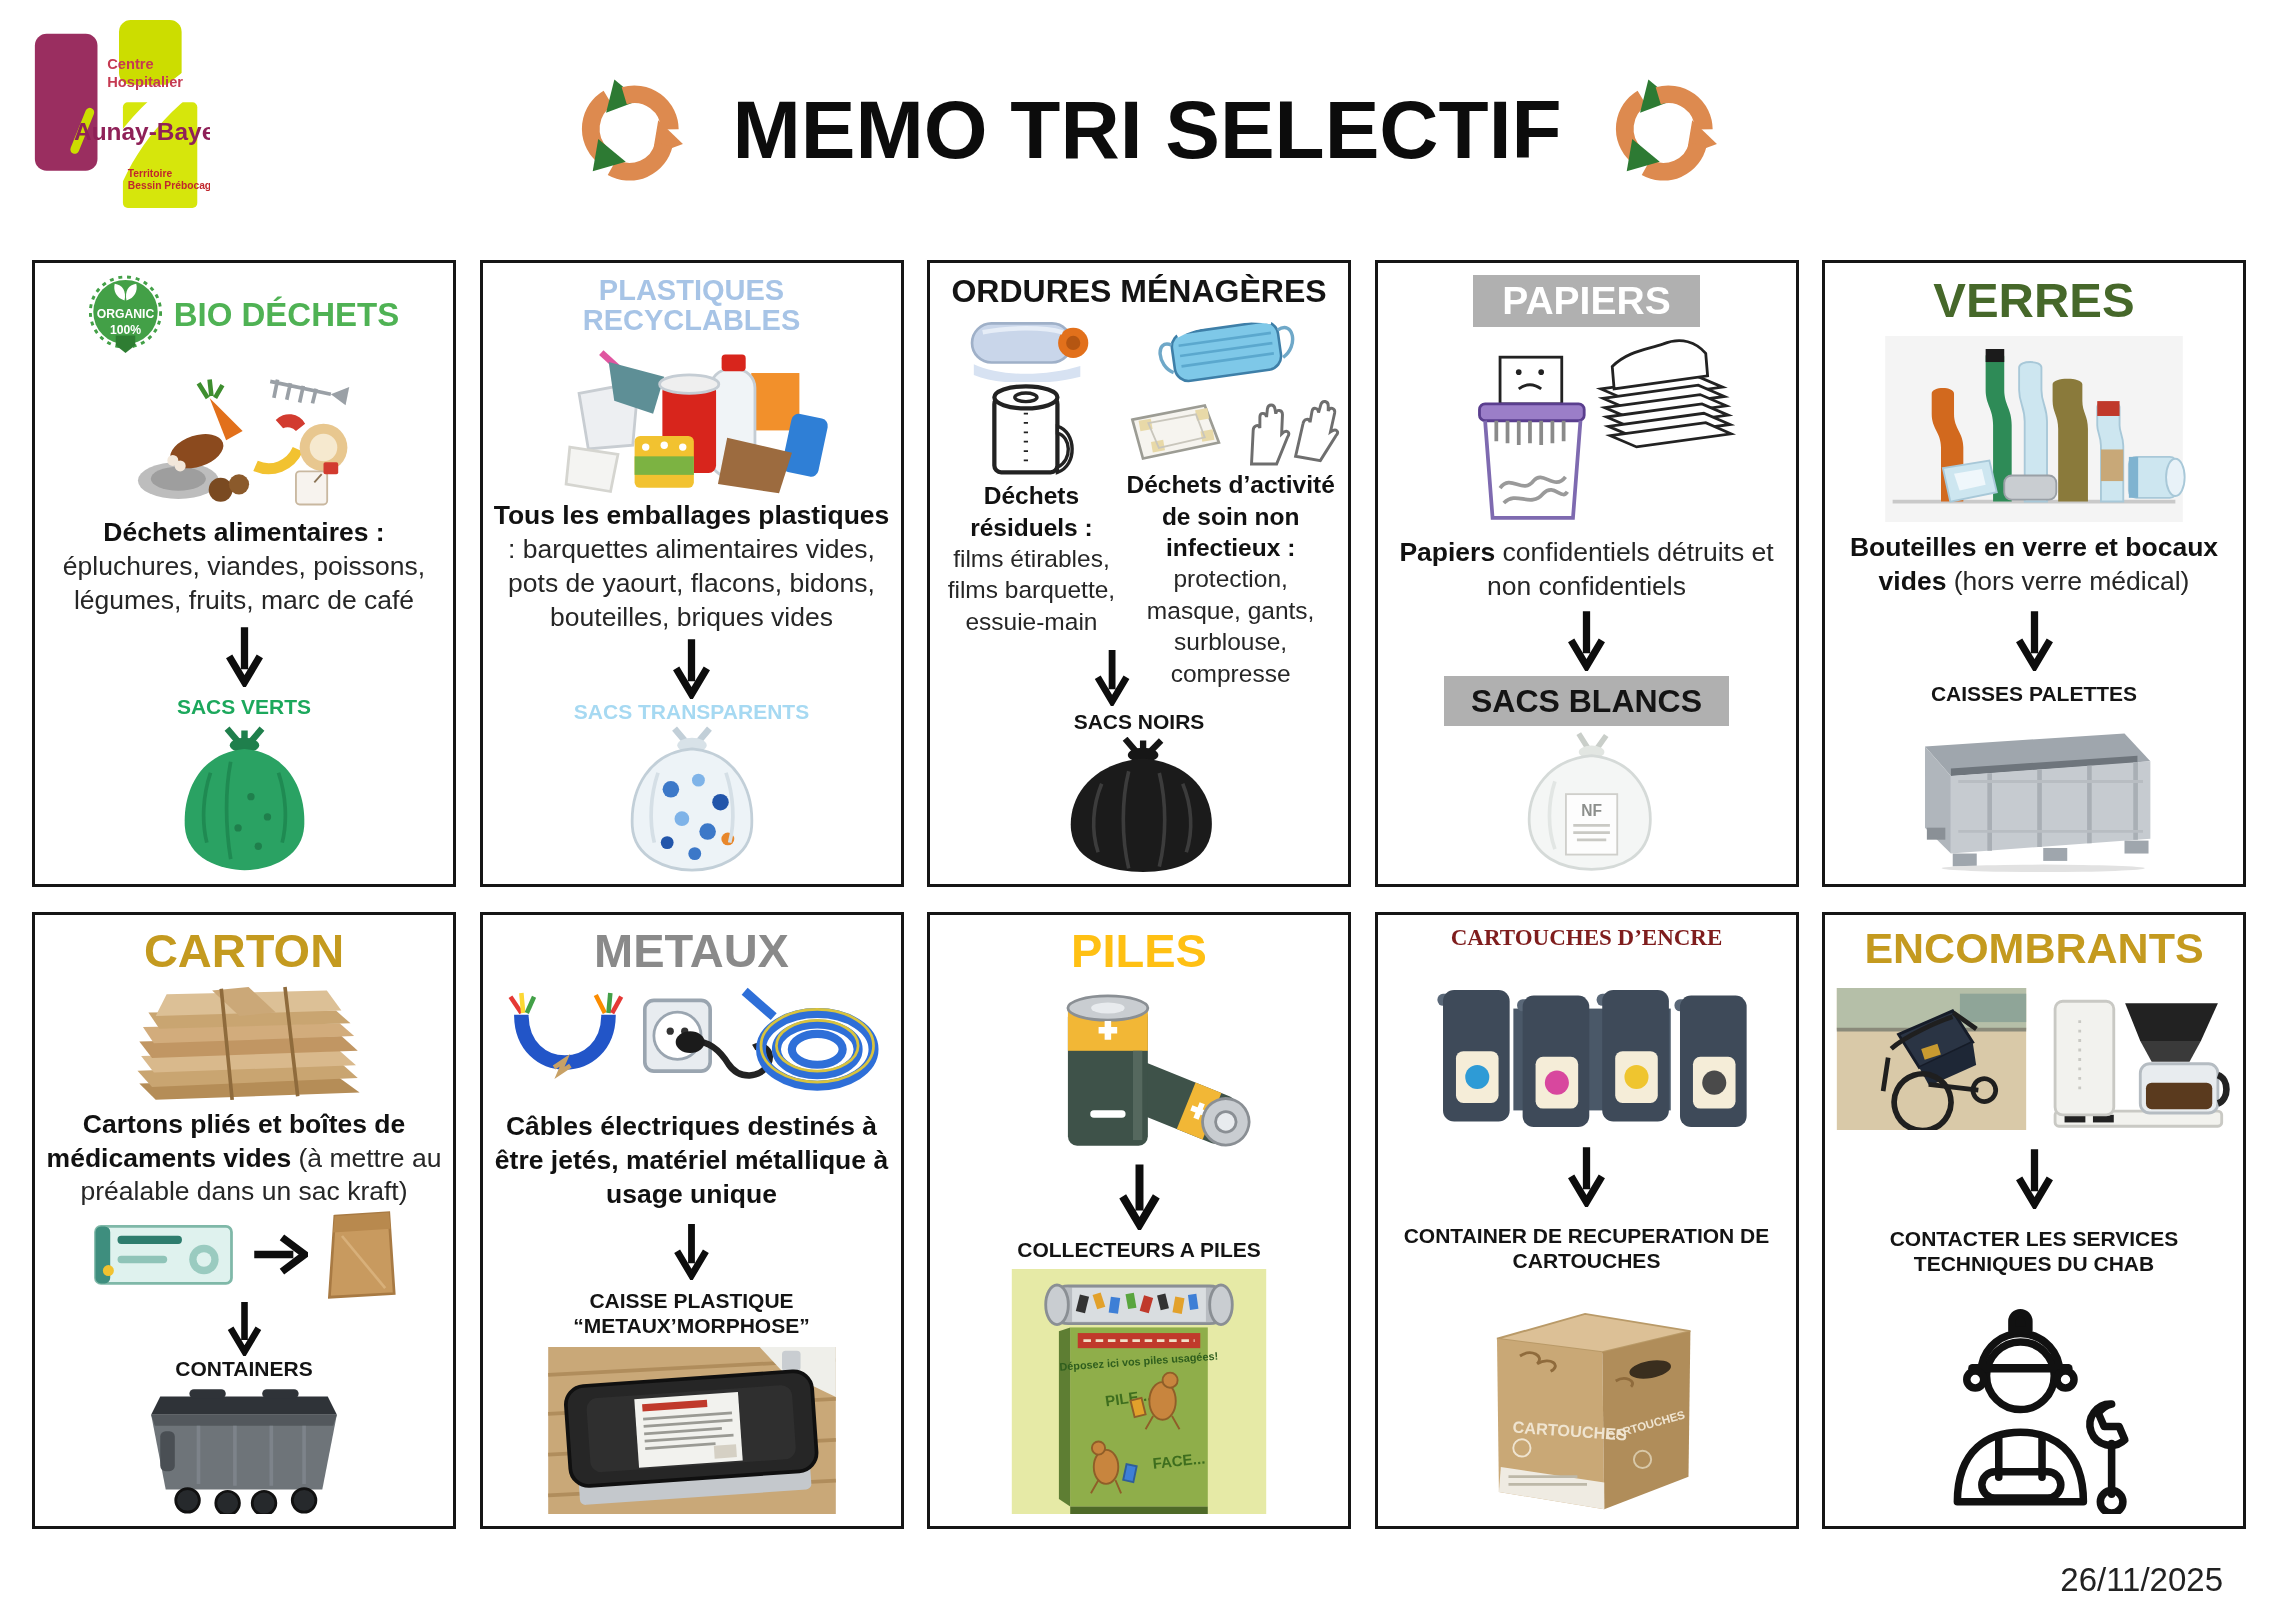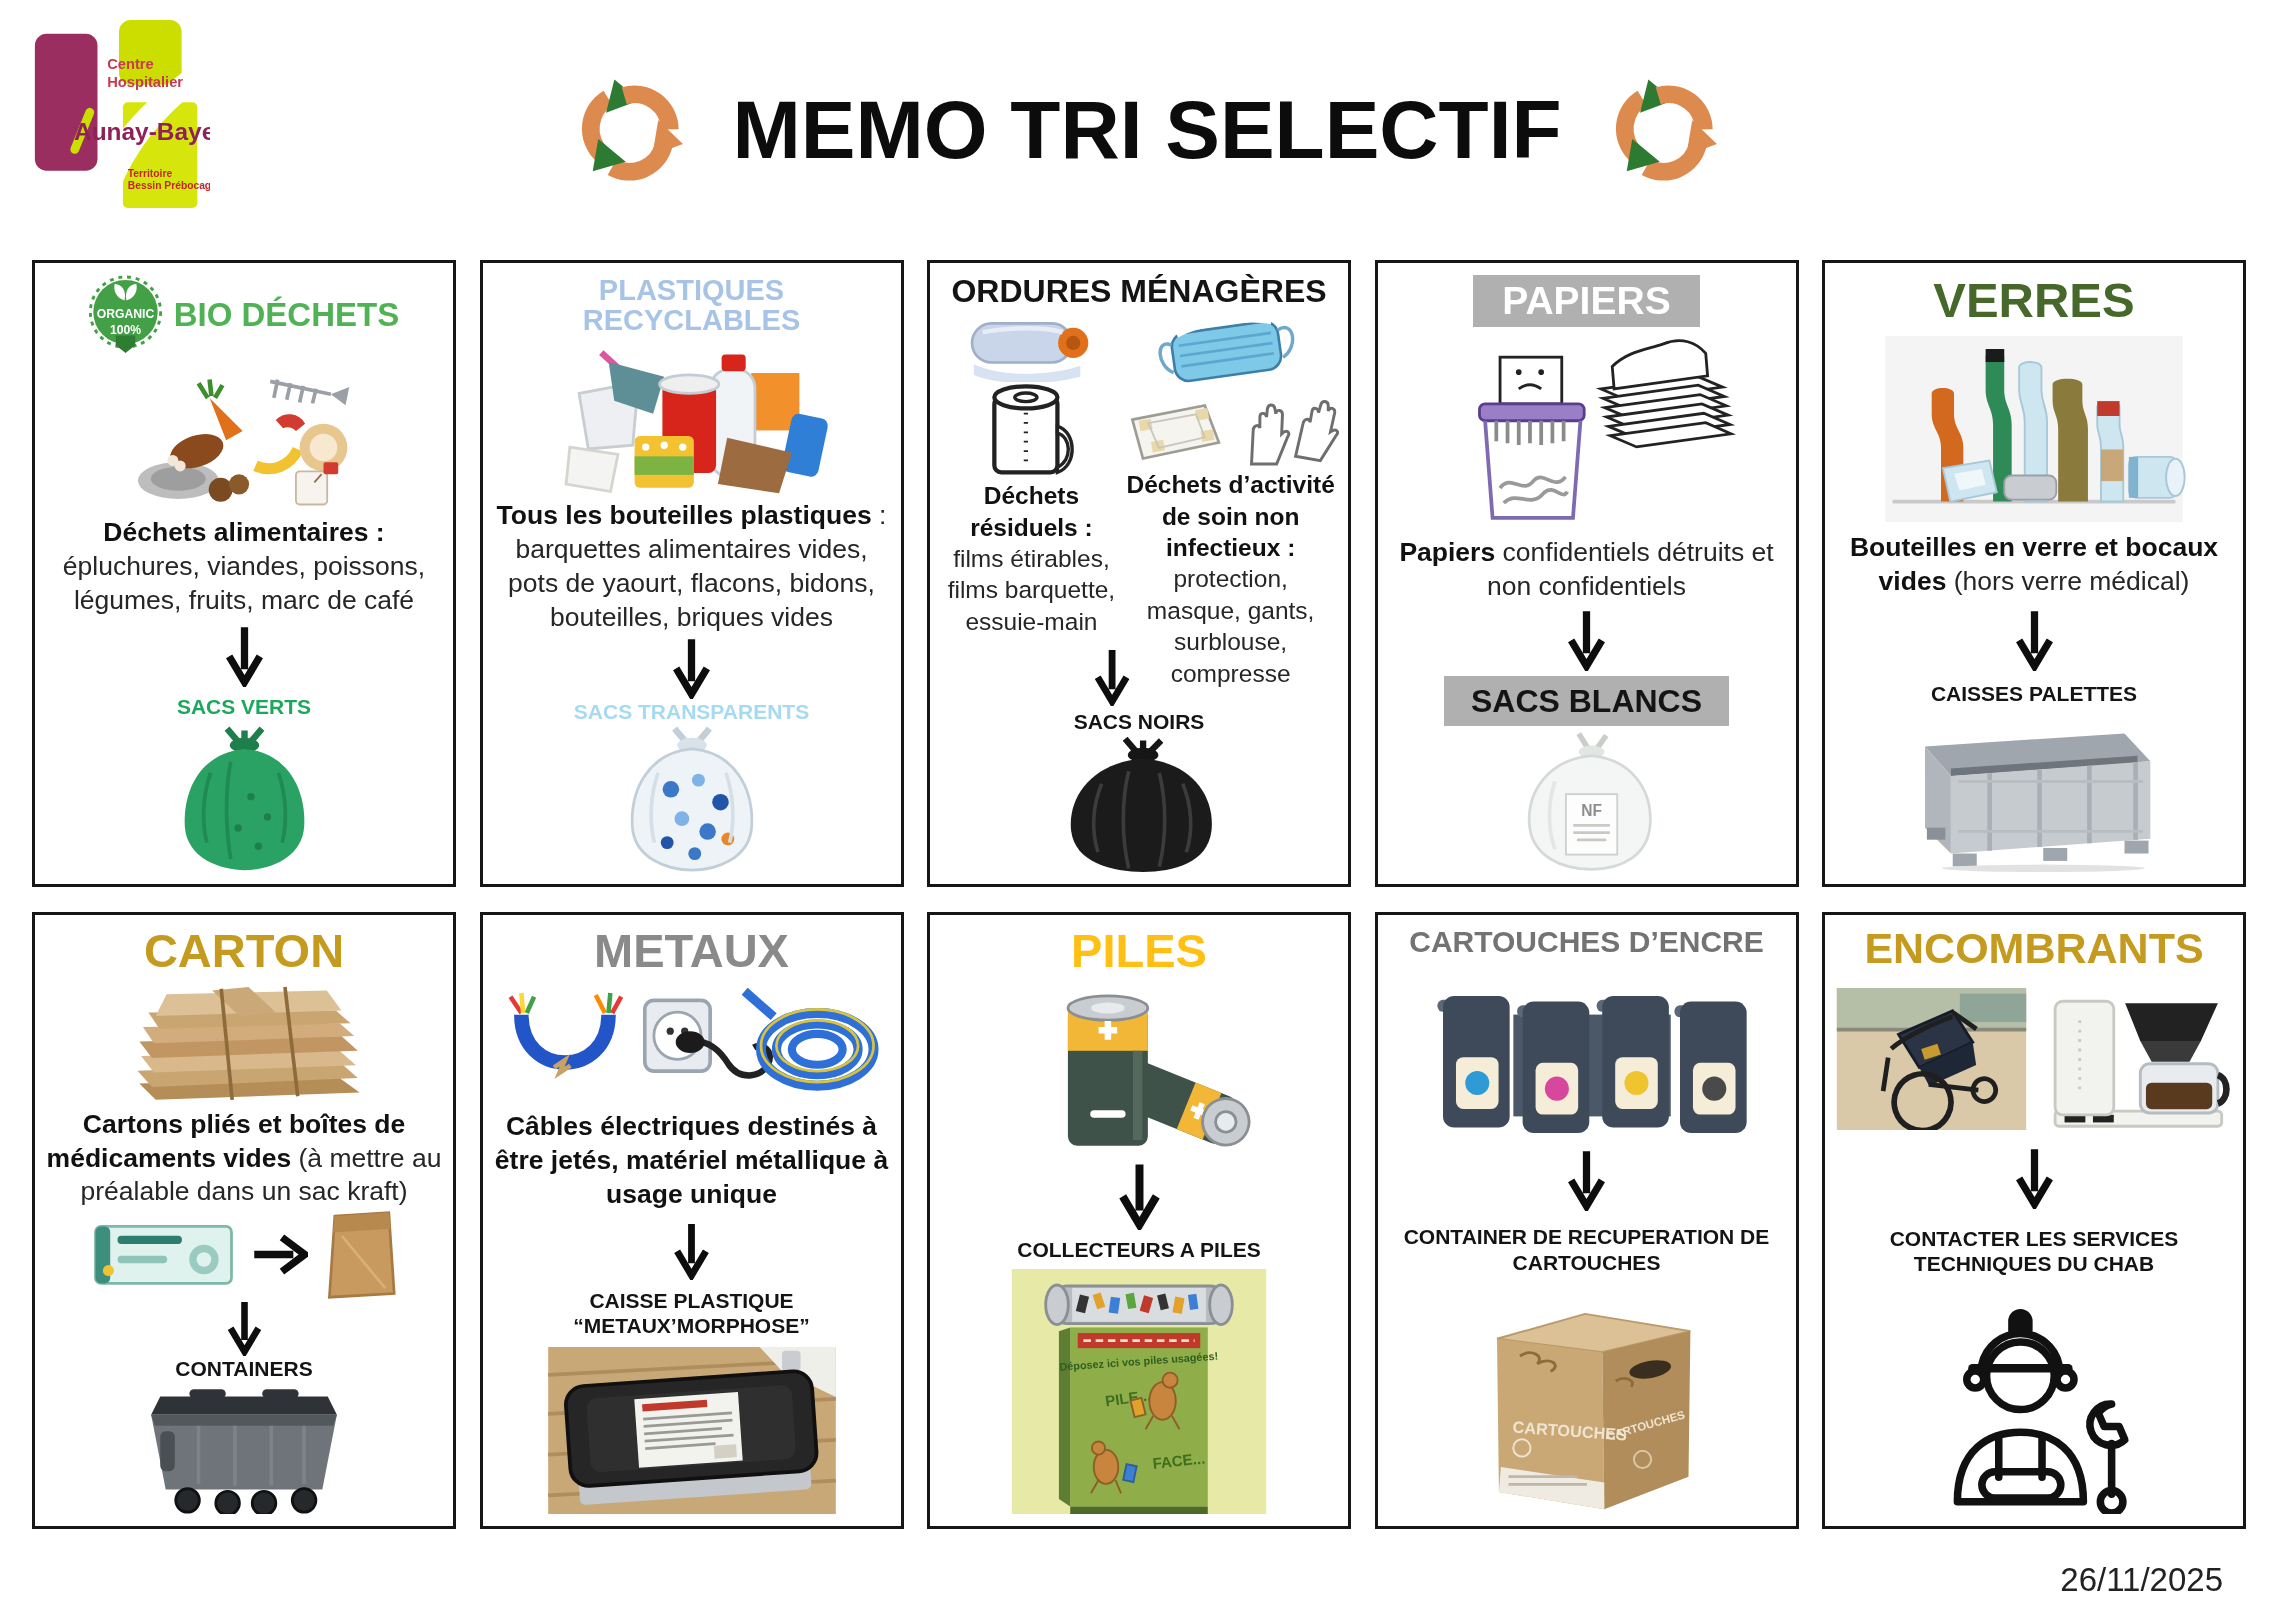--- a/index.html
+++ b/index.html
@@ -21,21 +21,21 @@
         display:flex;flex-direction:column;align-items:center;justify-content:space-between;
         padding:11.8px 9.8px;overflow:hidden;}
   .ttl{font-weight:700;text-align:center;line-height:1.05;}
   .ttl.bio{font-size:33px;color:#4fb254;}
   .ttl.plastiques{font-size:29px;color:#a7c4e6;}
   .ttl.ordures{font-size:32px;color:#141414;}
   .ttl.verres{font-size:49px;color:#46682a;}
   .ttl.carton{font-size:47px;color:#c49a1f;}
   .ttl.metaux{font-size:47px;color:#8a8a8a;}
   .ttl.piles{font-size:47px;color:#ffc013;}
-  .ttl.cartouches{font-size:30px;color:#737373;}
+  .ttl.cartouches{font-size:23px;color:#7f1d1d;font-family:Liberation Serif, serif;}
   .ttl.encombrants{font-size:43px;color:#c49a1f;}
   .graybar{background:#b0b0b0;color:#fff;font-weight:700;text-align:center;}
   .graybar.hd{font-size:39px;padding:3.9px 29px;}
   .graybar.dest{font-size:32px;padding:5.9px 27.4px;}
 
   .desc{font-size:26.5px;line-height:1.28;text-align:center;color:#262626;max-width:397px;}
   .desc .b{font-weight:700;color:#111;}
   .desc.small{font-size:24.5px;max-width:196px;}
   .dest{font-weight:700;font-size:21px;text-align:center;color:#141414;line-height:1.2;max-width:392px;}
   .dest.green{color:#1ca85c;}
@@ -173,21 +173,21 @@
         <rect x="252" y="86" width="40" height="64" rx="8" fill="#2F7FD6" transform="rotate(12 272 118)"></rect>
         <rect x="88" y="108" width="64" height="56" rx="6" fill="#F2C230"></rect>
         <rect x="88" y="130" width="64" height="20" fill="#7CB342"></rect>
         <circle cx="100" cy="120" r="4" fill="#fff"></circle>
           <circle cx="120" cy="118" r="4" fill="#fff"></circle>
           <circle cx="140" cy="120" r="4" fill="#fff"></circle>
         <polygon points="188,110 258,126 244,170 178,160" fill="#9C6B3F"></polygon>
         <polygon points="18,120 70,128 62,168 14,160" fill="#F4F4F2" stroke="#D5D5D0" stroke-width="3"></polygon>
       </svg>
       <div class="desc">
-        <span class="b">Tous les bouteilles plastiques</span>
+        <span class="b">Tous les emballages plastiques</span>
         <span>: barquettes alimentaires vides, pots de yaourt, flacons, bidons, bouteilles, briques vides</span>
       </div>
       <svg width="47" height="63" viewBox="0 0 52 78">
         <path d="M26 4 V56 M7 40 L26 72 L45 40" stroke="#0d0d0d" stroke-width="9" fill="none"></path>
       </svg>
       <div class="dest ltblue">SACS TRANSPARENTS</div>
       <svg width="176" height="147" viewBox="0 0 170 160">
         <path d="M78 18 L66 4 M92 18 L104 4" stroke="#C2CFD8" stroke-width="7"></path>
         <ellipse cx="85" cy="22" rx="16" ry="8" fill="#D8E2E8"></ellipse>
         <path d="M85 26 C38 30 18 70 20 110 C22 146 60 158 85 158 C110 158 148 146 150 110 C152 70 132 30 85 26 Z" fill="#EDF3F7" stroke="#C2CFD8" stroke-width="3"></path>

